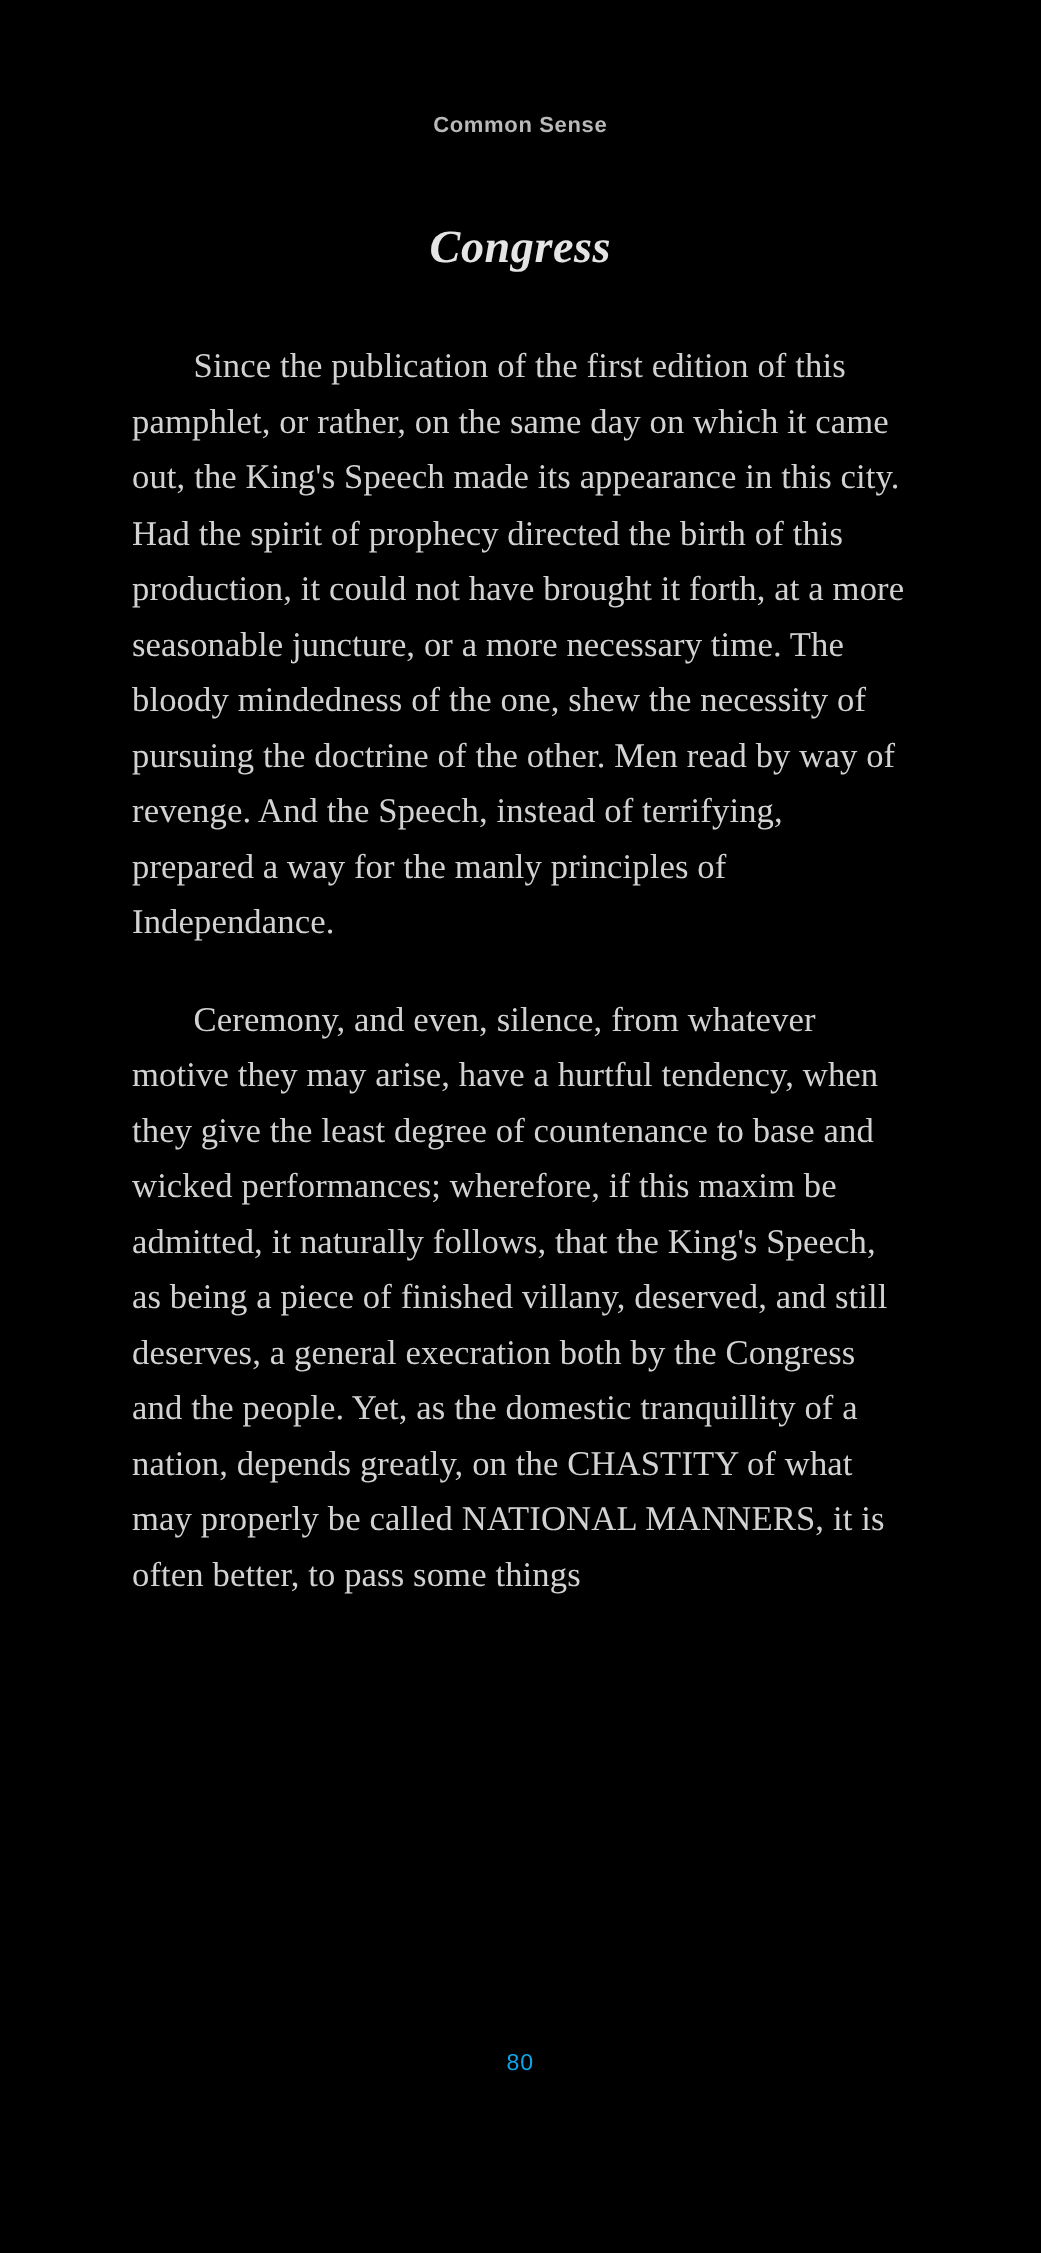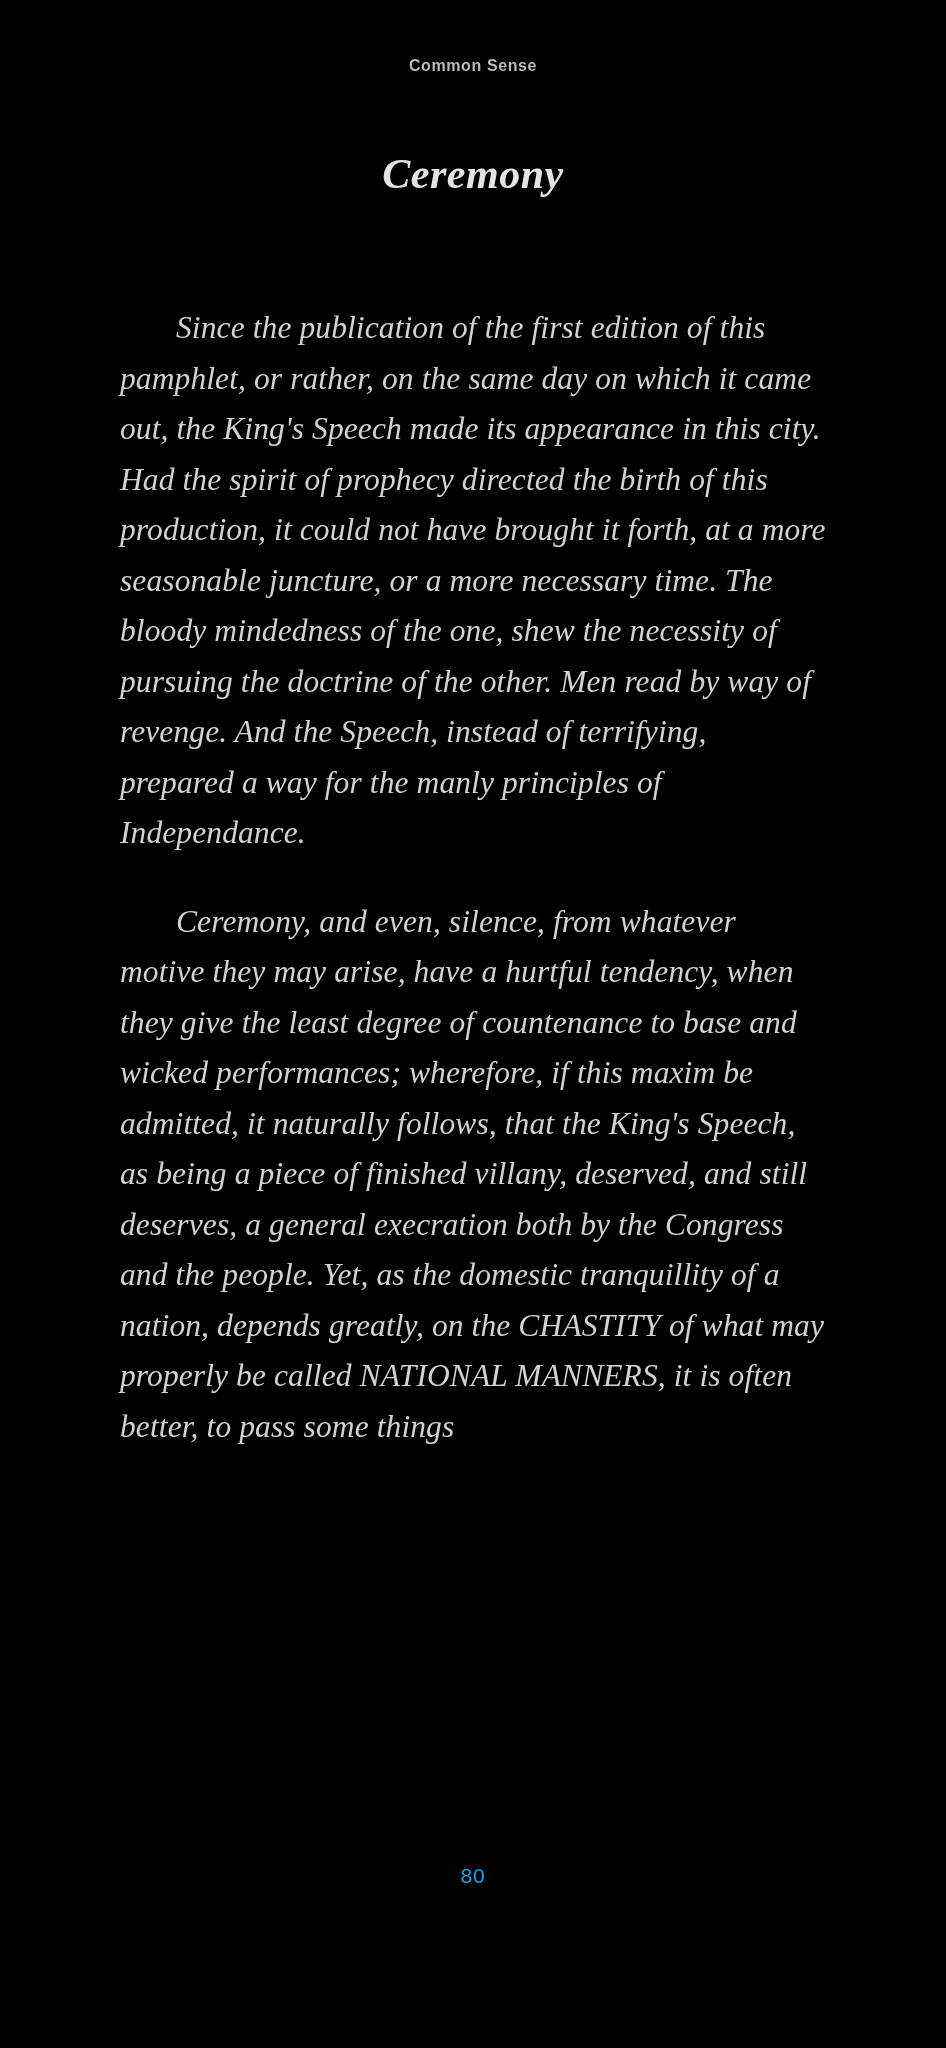--- a/index.html
+++ b/index.html
@@ -17,39 +17,38 @@
   .page {
     position: relative;
     width: 946px;
     height: 2048px;
     box-sizing: border-box;
     padding: 0 120px;
   }
   .running-head {
     text-align: center;
     font-family: "Liberation Sans", sans-serif;
-    font-size: 16px;
+    font-size: 20px;
     letter-spacing: 0.6px;
     color: #b9b9b9;
-    padding-top: 57px;
+    padding-top: 103px;
     font-weight: 600;
   }
   .chapter-title {
     text-align: center;
     font-family: "Liberation Serif", serif;
     font-style: italic;
     font-weight: bold;
     font-size: 42px;
     color: #e4e4e4;
     margin-top: 75px;
     letter-spacing: 0.5px;
   }
   .body-text {
-    margin-top: 105px;
-    font-style: italic;
+    margin-top: 59px;
   }
   .body-text p {
     margin: 0 0 38px 0;
     font-family: "Liberation Serif", serif;
     font-size: 31.5px;
     line-height: 50.5px;
     color: #d2d2d2;
     text-align: left;
     text-indent: 56px;
     letter-spacing: 0.1px;
@@ -69,21 +68,21 @@
     letter-spacing: 0.8px;
   }
 </style>
 </head>
 <body>
 
 <div class="page">
 
   <div class="running-head">Common Sense</div>
 
-  <div class="chapter-title">Ceremony</div>
+  <div class="chapter-title">Congress</div>
 
   <div class="body-text">
     <p>Since the publication of the first edition of this pamphlet, or rather, on the same day on which it came out, the King's Speech made its appearance in this city. Had the spirit of prophecy directed the birth of this production, it could not have brought it forth, at a more seasonable juncture, or a more necessary time. The bloody mindedness of the one, shew the necessity of pursuing the doctrine of the other. Men read by way of revenge. And the Speech, instead of terrifying, prepared a way for the manly principles of Independance.</p>
     <p>Ceremony, and even, silence, from whatever motive they may arise, have a hurtful tendency, when they give the least degree of countenance to base and wicked performances; wherefore, if this maxim be admitted, it naturally follows, that the King's Speech, as being a piece of finished villany, deserved, and still deserves, a general execration both by the Congress and the people. Yet, as the domestic tranquillity of a nation, depends greatly, on the CHASTITY of what may properly be called NATIONAL MANNERS, it is often better, to pass some things</p>
   </div>
 
   <div class="folio">80</div>
 
 </div>
 

